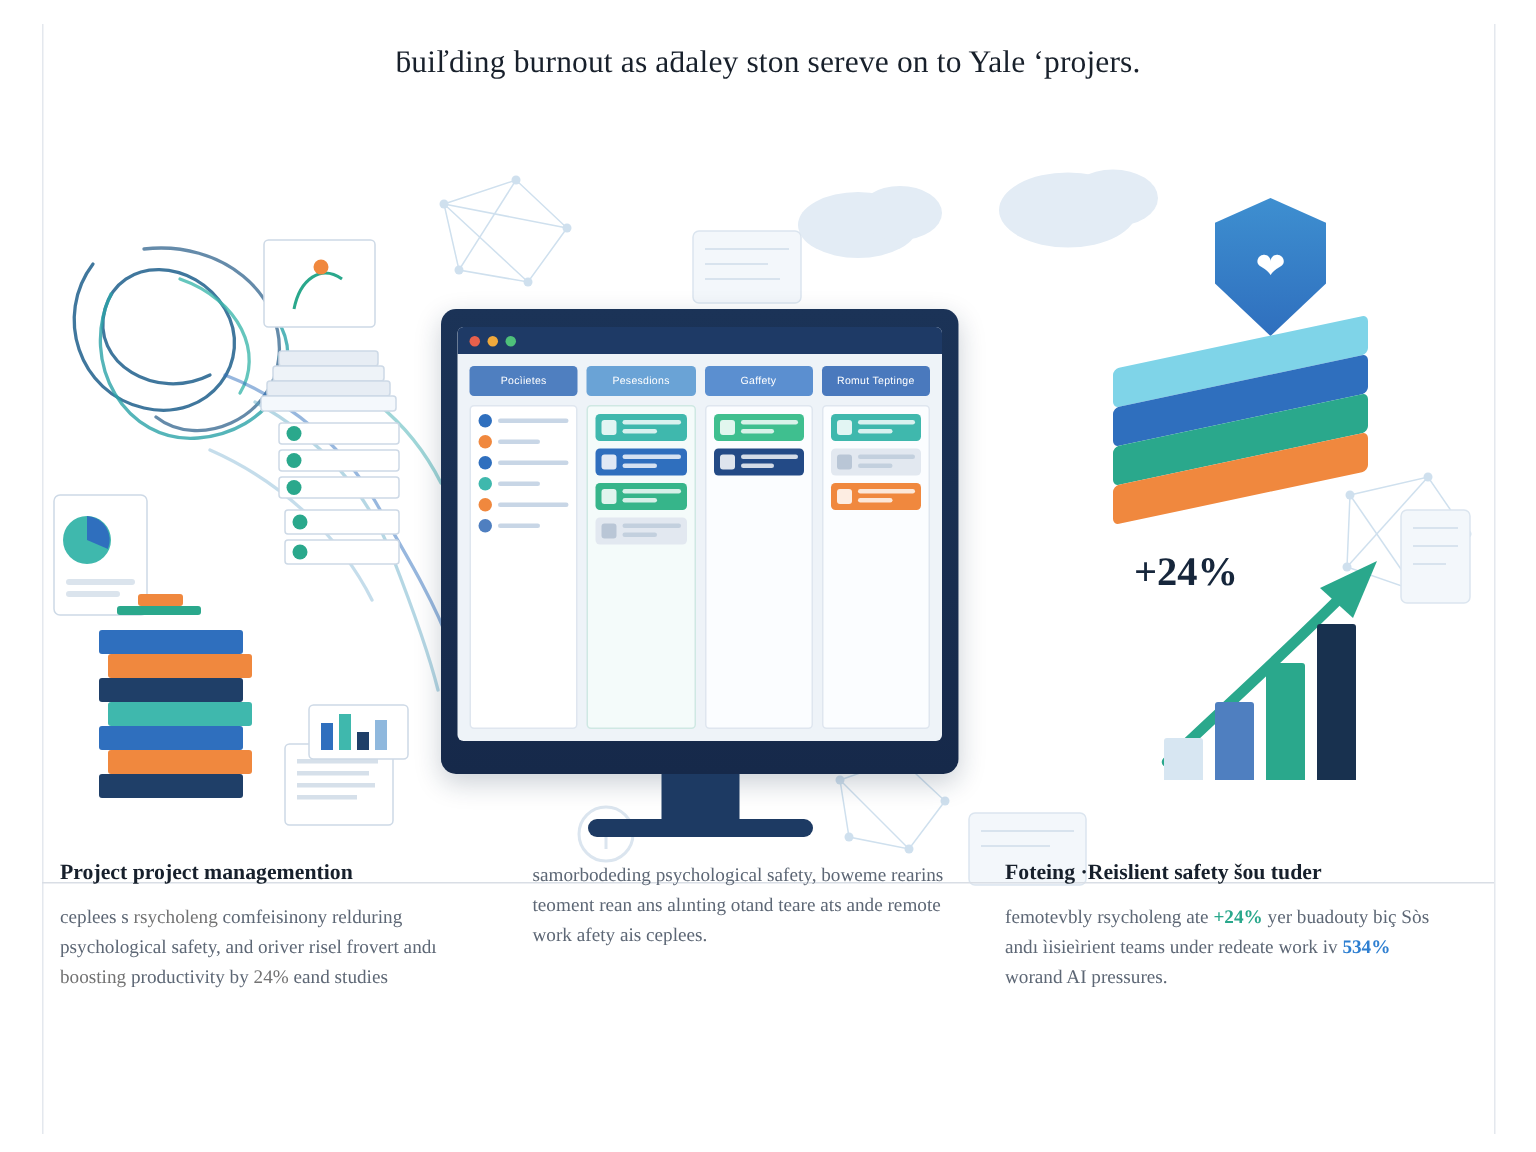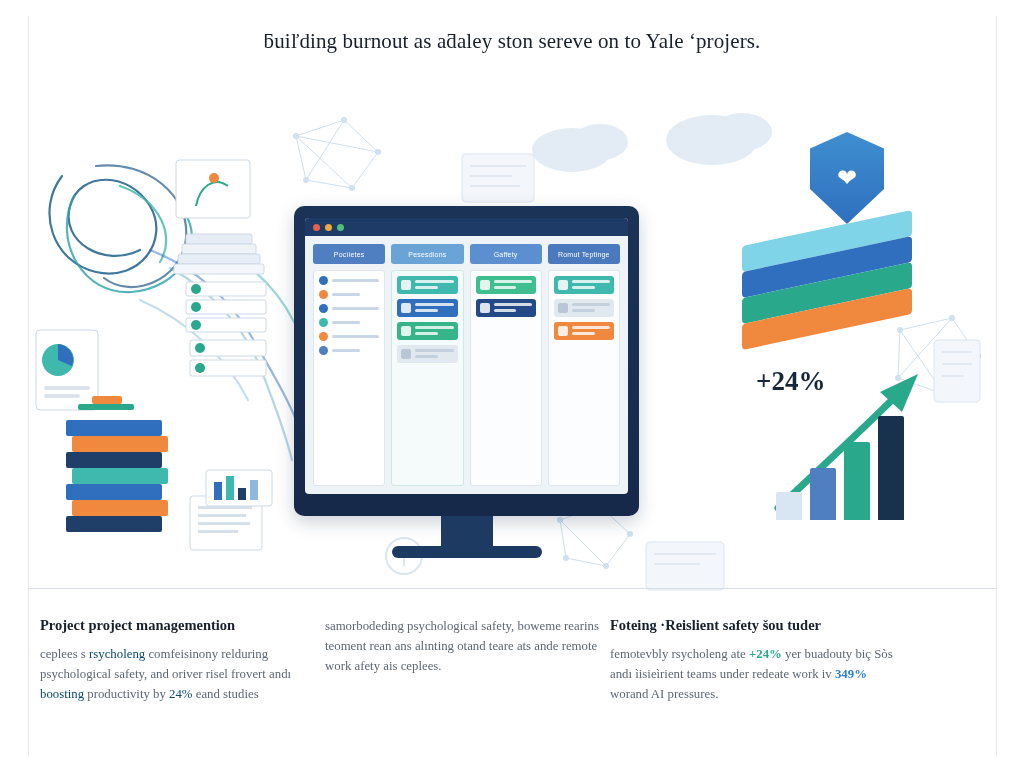--- a/index.html
+++ b/index.html
@@ -110,31 +110,31 @@
   .b1{left:6px;width:26px;height:28px;background:#d7e6f2;}
   .b2{left:40px;width:26px;height:52px;background:#4f7fc0;}
   .b3{left:74px;width:26px;height:78px;background:#2aa88c;}
   .b4{left:108px;width:26px;height:104px;background:#18314f;}
   .pct{
     position:absolute;left:-14px;top:6px;
     font-family:"Liberation Serif", serif;font-size:27px;color:#16263b;font-weight:bold;
   }
 
   
-  .captions{position:absolute;left:40px;top:616px;width:944px;display:flex;}
+  .captions{position:absolute;left:40px;top:573px;width:944px;display:flex;gap:30px;}
   .cap{width:285px;}
   .cap h3{
     margin:0 0 10px 0;font-family:"Liberation Serif", serif;
     font-size:14.5px;font-weight:bold;color:#17202c;line-height:18px;
   }
   .cap p{
     margin:0;font-family:"Liberation Serif", serif;
     font-size:12.8px;line-height:20px;color:#5d6775;
   }
-  .cap p .hl{color:#0c4a6e;}
+  .cap p .hl{color:#737373;}
   .cap p .hl2{color:#2aa88c;font-weight:bold;}
   .cap p .hl3{color:#2e7fd1;font-weight:bold;}
 </style>
 </head>
 <body>
 
 <div class="canvas">
 
   <div class="edge-l"></div>
   <div class="edge-r"></div>
@@ -428,18 +428,18 @@
       </p>
     </div>
     <div class="cap">
       <p>
         <span>samorbodeding psychological safety, boweme rearins teoment rean ans alınting otand teare ats ande remote work afety ais ceplees.</span>
       </p>
     </div>
     <div class="cap">
       <h3>Foteing ·Reislient safety šou tuder</h3>
       <p>
-        <span>femotevbly rsycholeng ate </span><span class="hl2">+24%</span><span> yer buadouty biç Sòs andı ìisieìrient teams under redeate work iv </span><span class="hl3">349%</span><span> worand AI pressures.</span>
+        <span>femotevbly rsycholeng ate </span><span class="hl2">+24%</span><span> yer buadouty biç Sòs andı ìisieìrient teams under redeate work iv </span><span class="hl3">534%</span><span> worand AI pressures.</span>
       </p>
     </div>
   </div>
 
 </div>
 
 </body></html>

